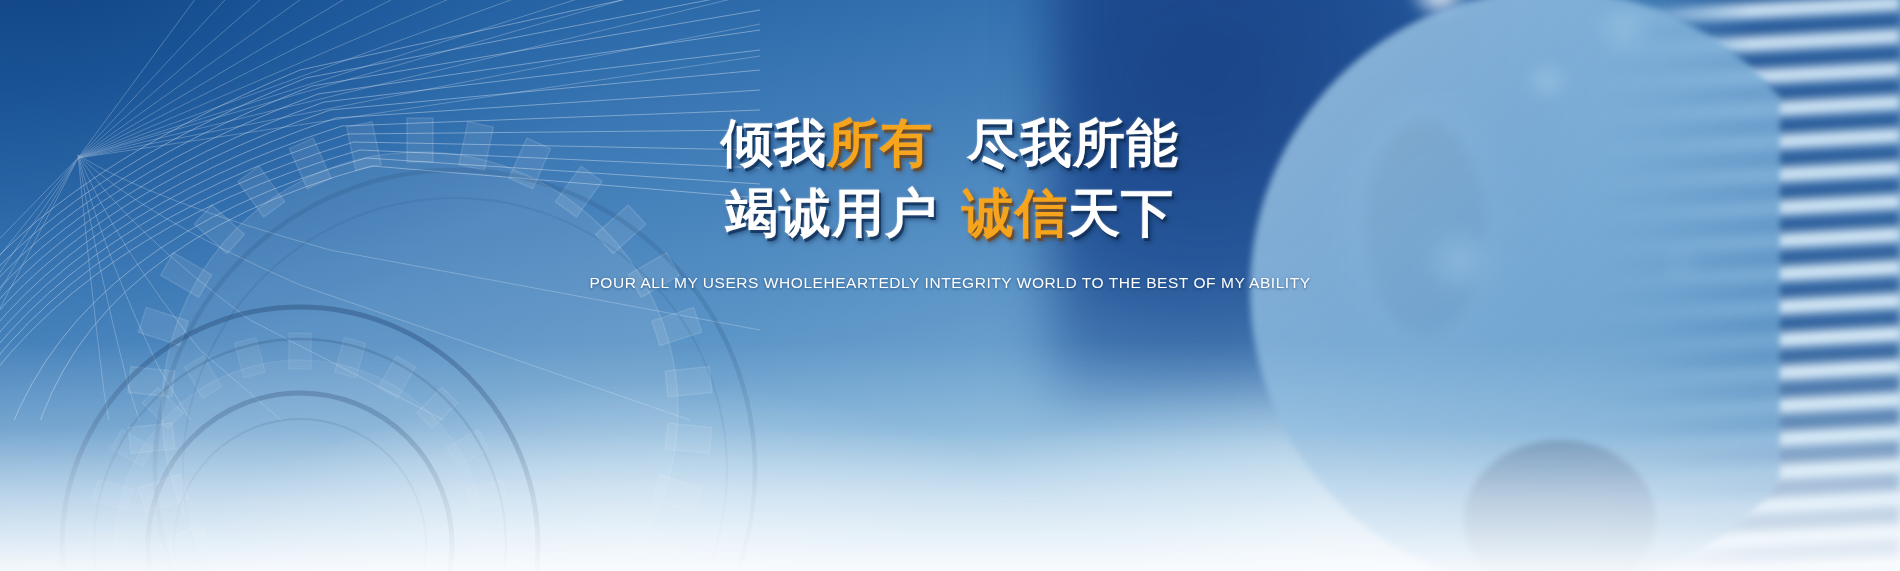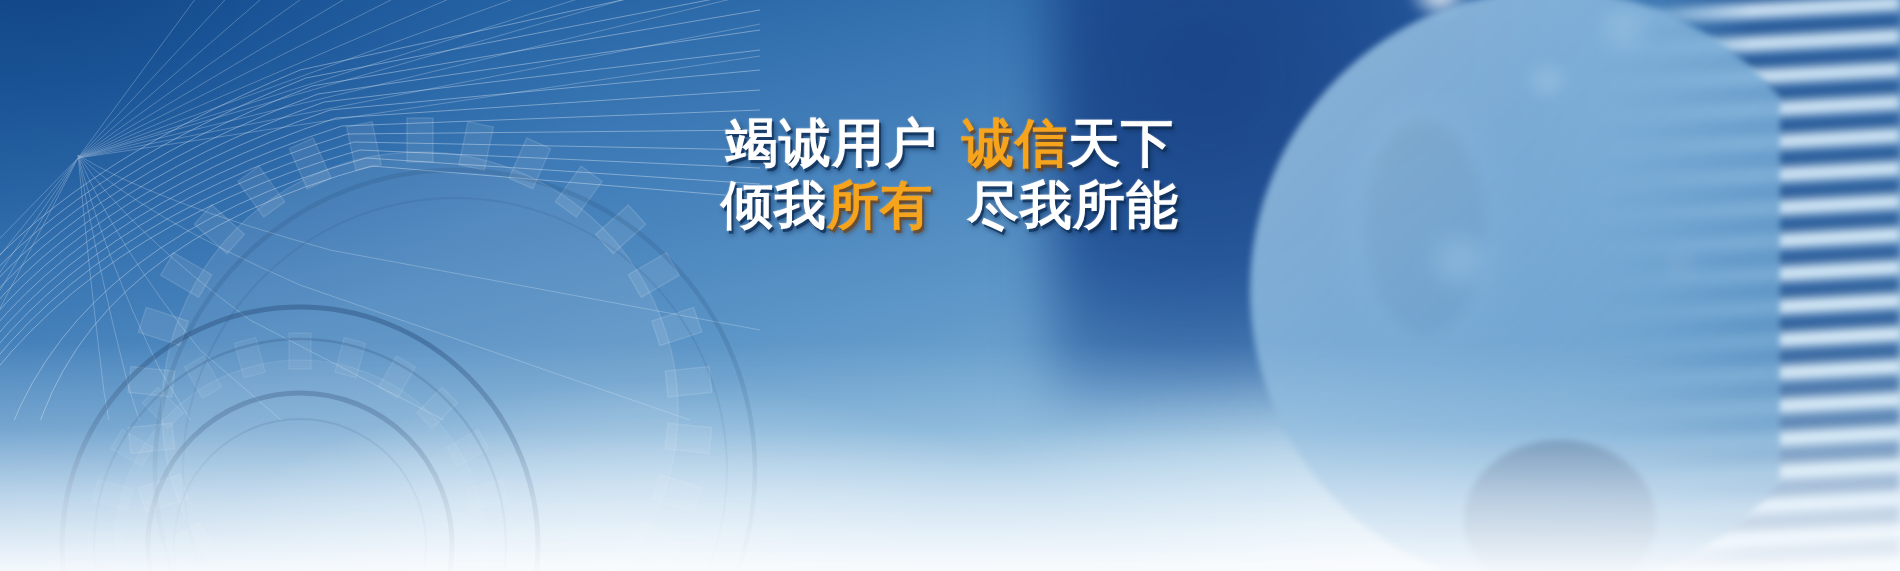--- a/index.html
+++ b/index.html
@@ -363,23 +363,24 @@
 
         <ellipse cx="10" cy="230" rx="96" ry="80" fill="#1d3c6b" opacity="0.45"></ellipse>
       </g>
     </svg>
   </div>
 
   <div class="bottom-haze"></div>
 
   <div class="copy">
 
+    <div class="headline line-1">
+      <span class="seg seg-white">倾我</span><span class="seg seg-orange">所有</span><span class="gap-sm"></span><span class="seg seg-white">尽我所能</span>
+    </div>
+
     <div class="headline line-2">
       <span class="seg seg-white">竭诚用户</span><span class="gap-xs"></span><span class="seg seg-orange">诚信</span><span class="seg seg-white">天下</span>
     </div>
 
-    <div class="headline line-1">
-      <span class="seg seg-white">倾我</span><span class="seg seg-orange">所有</span><span class="gap-sm"></span><span class="seg seg-white">尽我所能</span>
-    </div>
-
+    <div class="subtitle">POUR ALL MY USERS WHOLEHEARTEDLY INTEGRITY WORLD TO THE BEST OF MY ABILITY</div>
   </div>
 
 </div>
 
 </body></html>

